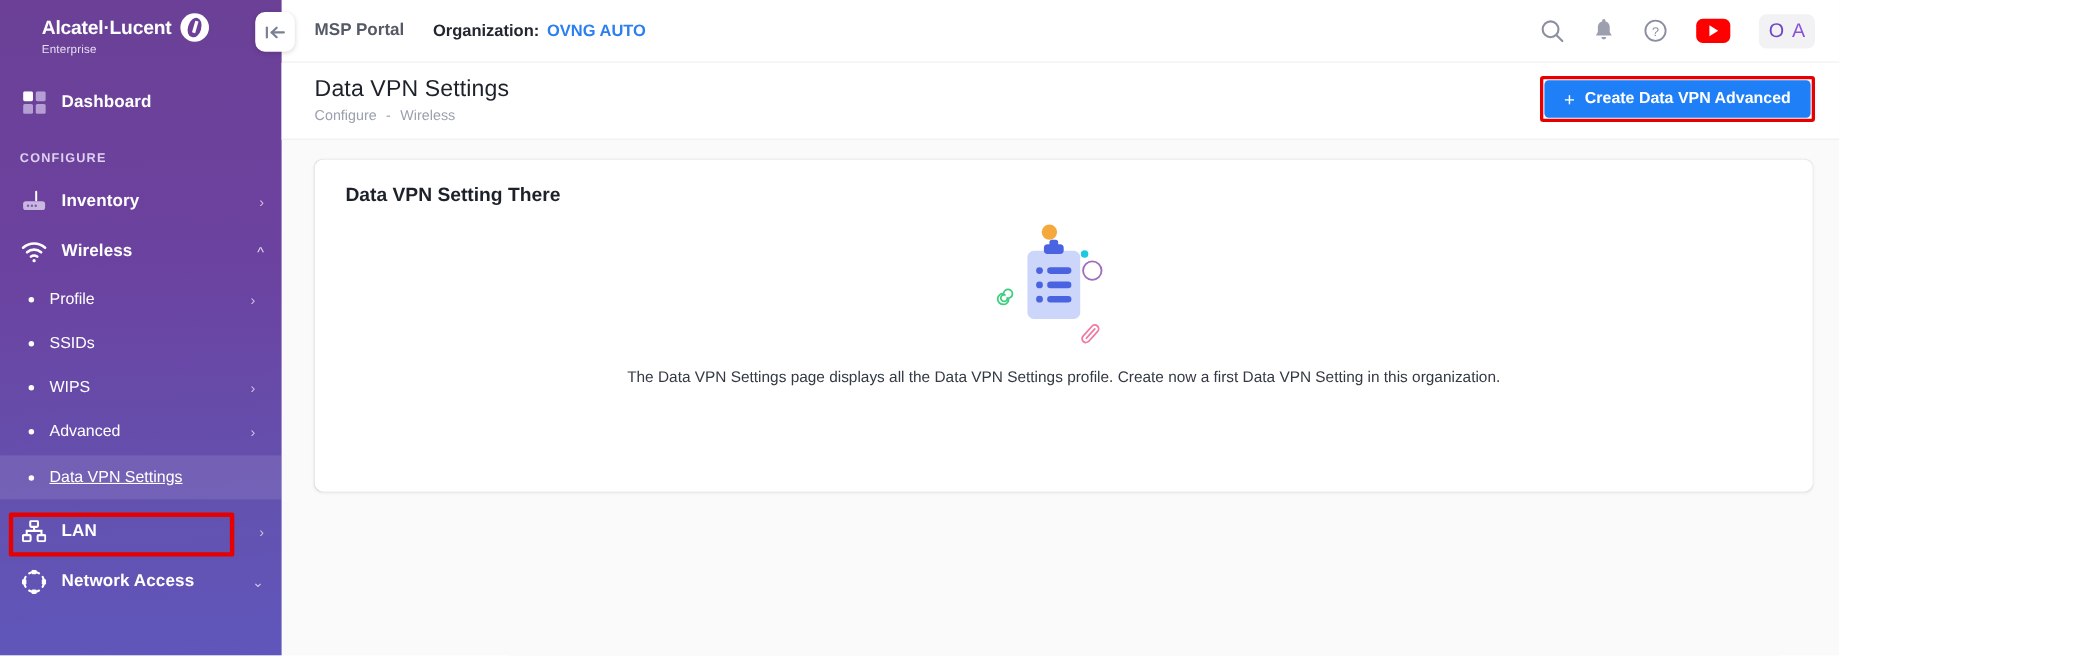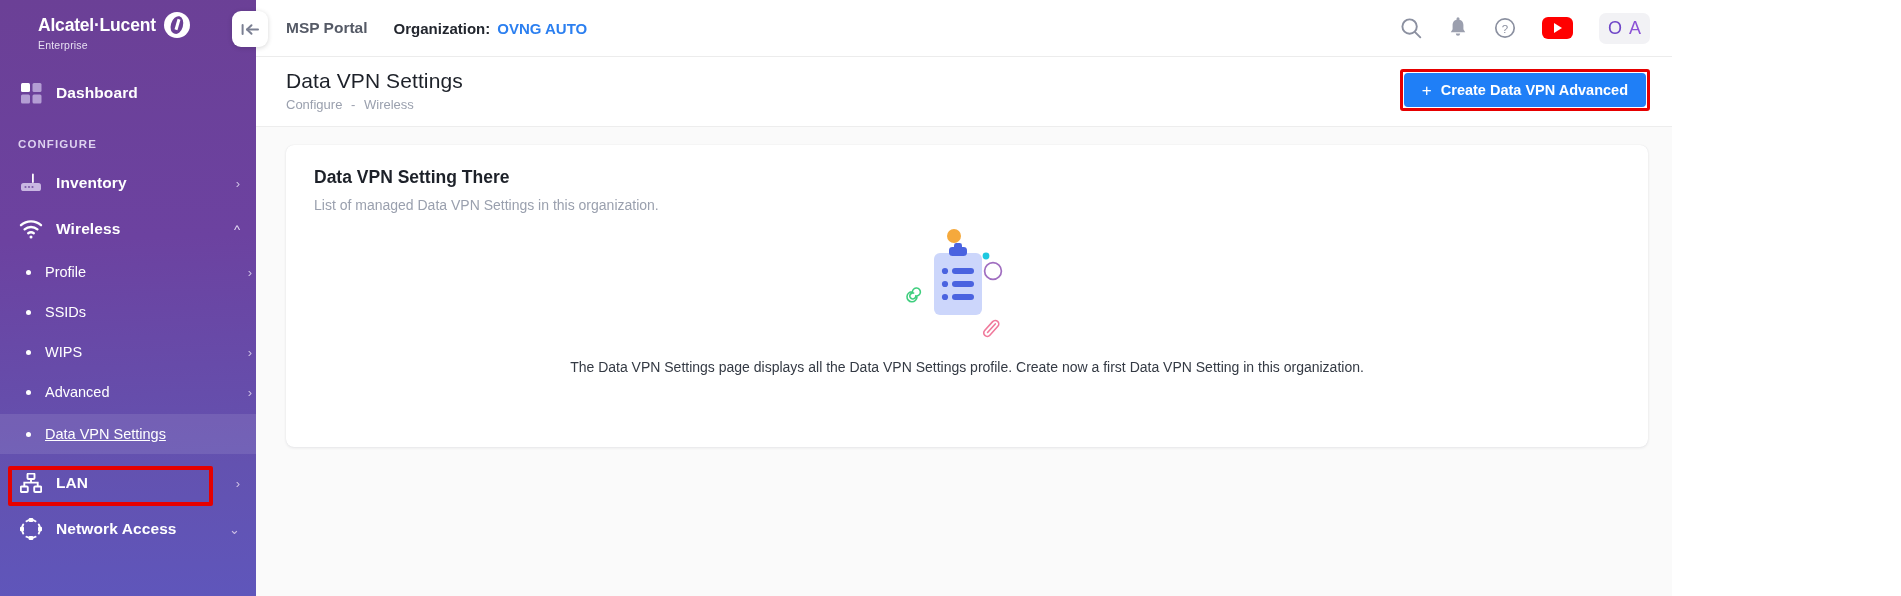--- a/index.html
+++ b/index.html
@@ -58,21 +58,21 @@
   }
   .nav-chev.up { color: #e6dcf5; }
 
   .section-title {
     color: #ded2f0; font-size: 11.5px; font-weight: 700;
     letter-spacing: 1.1px; padding: 22px 0 10px 18px;
   }
 
   .sub-item {
     display: flex; align-items: center; height: 40px;
-    padding-left: 26px; padding-right: 4px; cursor: pointer; position: relative;
+    padding-left: 26px; padding-right: 24px; cursor: pointer; position: relative;
   }
   .bullet {
     width: 5px; height: 5px; border-radius: 50%;
     background: #ffffff; margin-right: 14px; flex: 0 0 5px;
   }
   .sub-label { color: #ffffff; font-size: 14.5px; font-weight: 400; }
   .sub-item.active .sub-label { text-decoration: underline; }
   .sub-item.active { background: rgba(255,255,255,0.10); }
 
   .hl-box {
@@ -326,21 +326,20 @@
           <span class="plus">+</span>
           <span>Create Data VPN Advanced</span>
         </button>
         <span class="create-hl"></span>
       </div>
     </div>
 
     <div class="content">
       <section class="card">
         <div class="card-title">Data VPN Setting There</div>
-        <div class="card-sub">List of managed Data VPN Settings in this organization.</div>
 
         <div class="empty">
           <div class="illus">
             <svg width="150" height="118" viewBox="0 0 150 118">
               <circle cx="62" cy="13" r="7" fill="#f5a93c"></circle>
               <circle cx="94" cy="33" r="3.4" fill="#1ec8e0"></circle>
               <circle cx="101" cy="48" r="8.4" fill="none" stroke="#a06ec0" stroke-width="1.7"></circle>
               <path d="M25 74 a5 5 0 1 1 -4.6 -5.2 a4 4 0 1 1 3.4 4.2 a3 3 0 1 1 -2.2 -2.9" fill="none" stroke="#3fce7e" stroke-width="1.6" stroke-linecap="round"></path>
               <g transform="translate(103,96) rotate(42)">
                 <rect x="0" y="0" width="7" height="19" rx="3.5" fill="none" stroke="#f07a9c" stroke-width="1.6"></rect>

